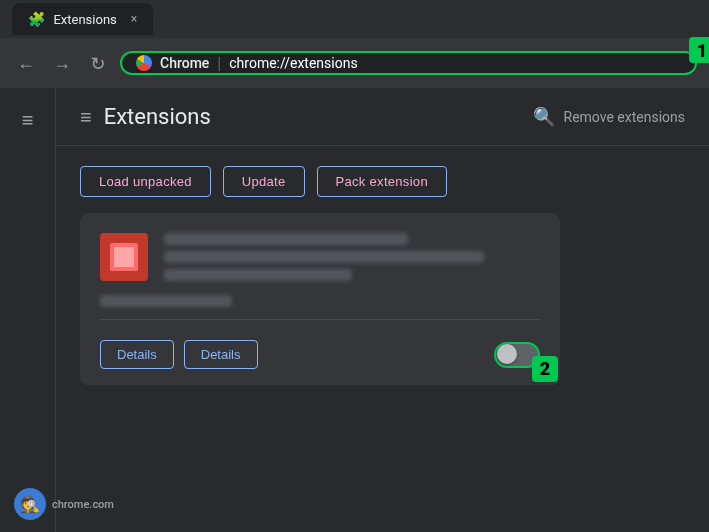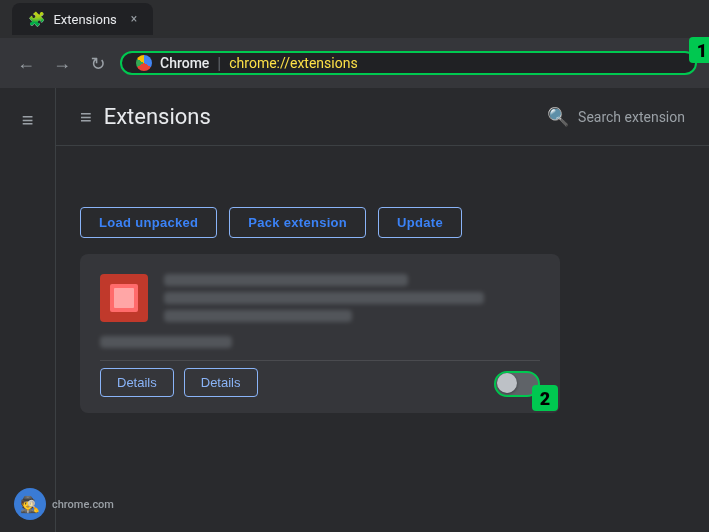--- a/index.html
+++ b/index.html
@@ -87,21 +87,21 @@
     .pipe {
       color: #5f6368;
       font-size: 16px;
     }
     .site-name {
       color: #e8eaed;
       font-size: 14px;
       font-weight: 500;
     }
     .url-text {
-      color: #fde047;
+      color: #ffffff;
       font-size: 14px;
     }
 
     
     .badge-1 {
       position: absolute;
       right: -18px;
       top: -14px;
       background: #00c850;
       color: #000;
@@ -181,28 +181,27 @@
 
     
     .action-bar {
       padding: 20px 24px 16px;
       display: flex;
       gap: 12px;
     }
     .action-btn {
       border: 1px solid #8ab4f8;
       background: transparent;
-      color: #3b82f6;
+      color: #f9a8d4;
       padding: 7px 18px;
       border-radius: 4px;
       font-size: 13px;
-      font-weight: 700;
+      font-weight: 400;
       cursor: pointer;
       letter-spacing: 0.3px;
-      margin-top: 41px;
     }
 
     
     .ext-card-wrapper {
       padding: 0 24px 24px;
     }
     .ext-card {
       background: #35363a;
       border-radius: 8px;
       padding: 20px 20px 16px;
@@ -257,23 +256,23 @@
       opacity: 0.7;
       filter: blur(2px);
     }
     .blur-line.wide { width: 65%; }
     .blur-line.medium { width: 85%; }
     .blur-line.narrow { width: 50%; }
     .blur-line.short { width: 30%; margin-top: 4px; }
 
     .ext-card-bottom {
       display: flex;
-      align-items: flex-end;
+      align-items: center;
       justify-content: space-between;
-      padding-top: 7px;
+      padding-top: 20px;
       border-top: 1px solid #4a4b4f;
     }
     .card-buttons {
       display: flex;
       gap: 10px;
     }
     .card-btn {
       border: 1px solid #8ab4f8;
       background: transparent;
       color: #8ab4f8;
@@ -387,28 +386,28 @@
 
   <div class="main-content">
 
     <div class="ext-header">
       <div class="ext-title">
         <span class="ext-title-icon">≡</span>
         <span>Extensions</span>
       </div>
       <div class="search-area">
         <span class="search-icon">🔍</span>
-        <span>Search extension</span>
+        <span>Remove extensions</span>
       </div>
     </div>
 
     <div class="action-bar">
       <button class="action-btn">Load unpacked</button>
+      <button class="action-btn">Update</button>
       <button class="action-btn">Pack extension</button>
-      <button class="action-btn">Update</button>
     </div>
 
     <div class="ext-card-wrapper">
       <div class="ext-card">
         <div class="ext-card-top">
           <div class="ext-icon-placeholder">
             <div class="ext-icon-inner"></div>
           </div>
           <div class="ext-info">
             <div class="blur-line wide"></div>

